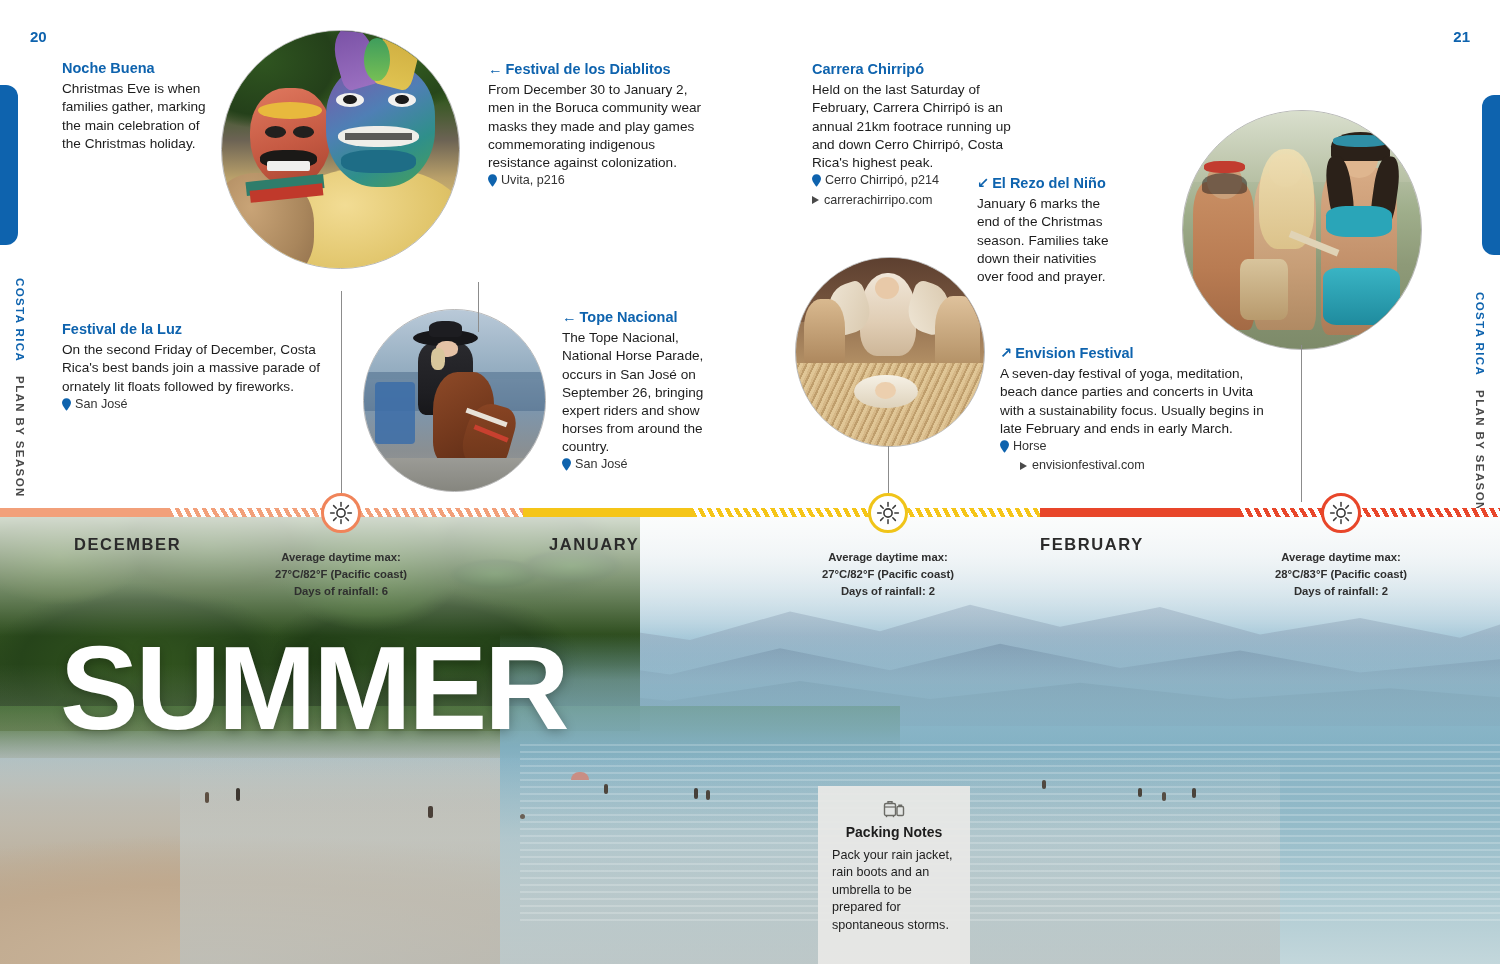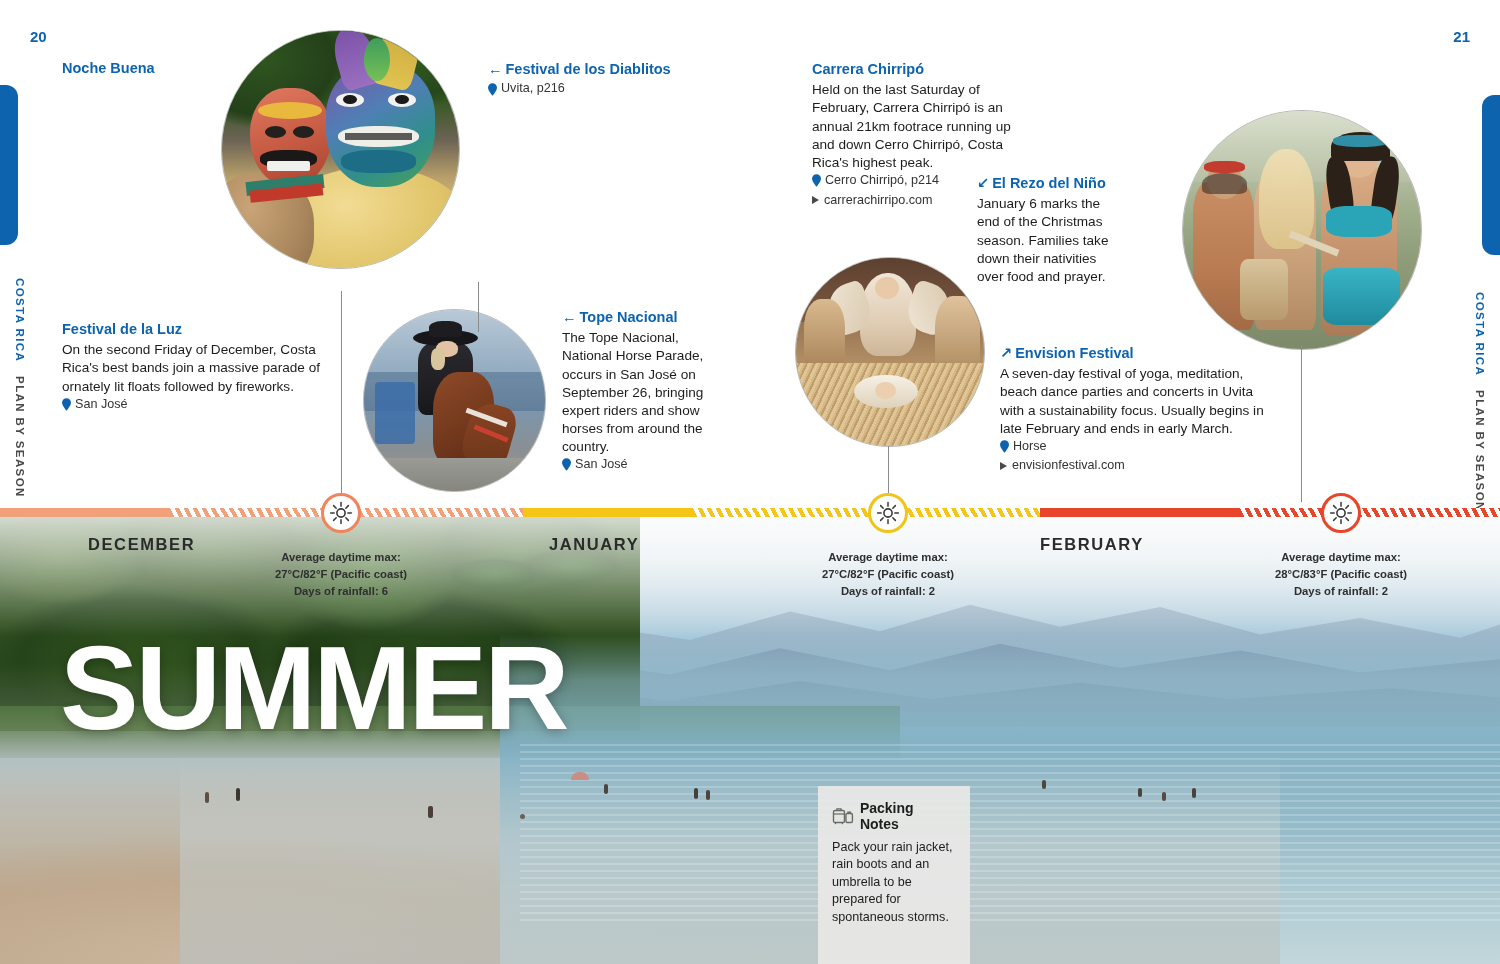--- a/index.html
+++ b/index.html
@@ -96,21 +96,21 @@
   .mtnlayer{position:absolute;}
 
   .hero-title{position:absolute;left:60px;top:630px;color:#fff;z-index:6;}
   .hero-title .t1{font-size:53px;font-weight:400;letter-spacing:-.5px;line-height:1;
      text-shadow:0 2px 10px rgba(0,0,0,.28);}
   .hero-title .t2{font-size:118px;font-weight:bold;letter-spacing:-3px;line-height:.95;margin-top:2px;
      text-shadow:0 2px 12px rgba(0,0,0,.3);}
 
   .packing{position:absolute;left:818px;top:786px;width:152px;height:178px;z-index:7;
     background:rgba(232,232,230,.93);padding:14px 14px 0 14px;box-sizing:border-box;}
-  .packing .ttl{display:flex;align-items:center;gap:6px;font-size:14px;font-weight:bold;color:#1d1d1d;margin-bottom:7px;}
+  .packing .ttl{display:flex;align-items:center;gap:6px;font-size:14px;font-weight:bold;color:#1d1d1d;margin-bottom:7px;flex-direction:column;}
   .packing p{margin:0;font-size:12.6px;line-height:1.38;color:#1d1d1d;}
   .dot{position:absolute;border-radius:50%;}
 </style>
 </head>
 <body>
 
 <div class="page">
 
   <div class="edge-tab left"></div>
   <div class="edge-tab right"></div>
@@ -261,26 +261,28 @@
 
   <div class="stem" style="left:341px;top:291px;height:210px;"></div>
   <div class="stem" style="left:478px;top:282px;height:50px;"></div>
   <div class="stem" style="left:888px;top:446px;height:56px;"></div>
   <div class="stem" style="left:1301px;top:345px;height:157px;"></div>
 
   <div class="blk" style="left:62px;top:60px;width:148px;">
     <h3>
       <span>Noche Buena</span>
     </h3>
+    <p>Christmas Eve is when families gather, marking the main celebration of the Christmas holiday.</p>
   </div>
 
   <div class="blk" style="left:488px;top:61px;width:228px;">
     <h3>
       <span class="arr">←</span><span>Festival de los Diablitos</span>
     </h3>
+    <p>From December 30 to January 2, men in the Boruca community wear masks they made and play games commemorating indigenous resistance against colonization.</p>
     <div class="meta">
       <svg class="pin" viewBox="0 0 10 14">
           <path d="M5 0C2.24 0 0 2.2 0 4.9 0 8.6 5 14 5 14s5-5.4 5-9.1C10 2.2 7.76 0 5 0z" fill="#0e63ae"></path>
         </svg>
       <span>Uvita, p216</span>
     </div>
   </div>
 
   <div class="blk" style="left:62px;top:321px;width:264px;">
     <h3>
@@ -336,21 +338,21 @@
     <h3>
       <span class="arr">↗</span><span>Envision Festival</span>
     </h3>
     <p>A seven-day festival of yoga, meditation, beach dance parties and concerts in Uvita with a sustainability focus. Usually begins in late February and ends in early March.</p>
     <div class="meta">
       <svg class="pin" viewBox="0 0 10 14">
           <path d="M5 0C2.24 0 0 2.2 0 4.9 0 8.6 5 14 5 14s5-5.4 5-9.1C10 2.2 7.76 0 5 0z" fill="#0e63ae"></path>
         </svg>
       <span>Horse</span>
     </div>
-    <div class="meta" style="margin-top:4px;">
+    <div class="meta" style="margin-top:4px;margin-left:20px;">
       <span class="tri"></span>
       <span>envisionfestival.com</span>
     </div>
   </div>
 
   <div class="hero">
     <div class="sky"></div>
 
     <div class="mtnlayer" style="left:540px;top:58px;width:960px;height:110px;opacity:.55;
          background:linear-gradient(to bottom,#7d96ad,#9fb3c4);
@@ -474,21 +476,21 @@
         <line x1="1.6" y1="12" x2="5.2" y2="12"></line>
           <line x1="18.8" y1="12" x2="22.4" y2="12"></line>
         <line x1="4.6" y1="4.6" x2="7.2" y2="7.2"></line>
           <line x1="16.8" y1="16.8" x2="19.4" y2="19.4"></line>
         <line x1="4.6" y1="19.4" x2="7.2" y2="16.8"></line>
           <line x1="16.8" y1="7.2" x2="19.4" y2="4.6"></line>
       </g>
     </svg>
   </div>
 
-  <div class="month" style="left:88px;top:535px;">DECEMBER</div>
+  <div class="month" style="left:74px;top:535px;">DECEMBER</div>
   <div class="month" style="left:549px;top:535px;">JANUARY</div>
   <div class="month" style="left:1040px;top:535px;">FEBRUARY</div>
 
   <div class="wx" style="left:211px;top:549px;">
     <div>Average daytime max:</div>
     <div>27°C/82°F (Pacific coast)</div>
     <div>Days of rainfall: 6</div>
   </div>
   <div class="wx" style="left:758px;top:549px;">
     <div>Average daytime max:</div>

